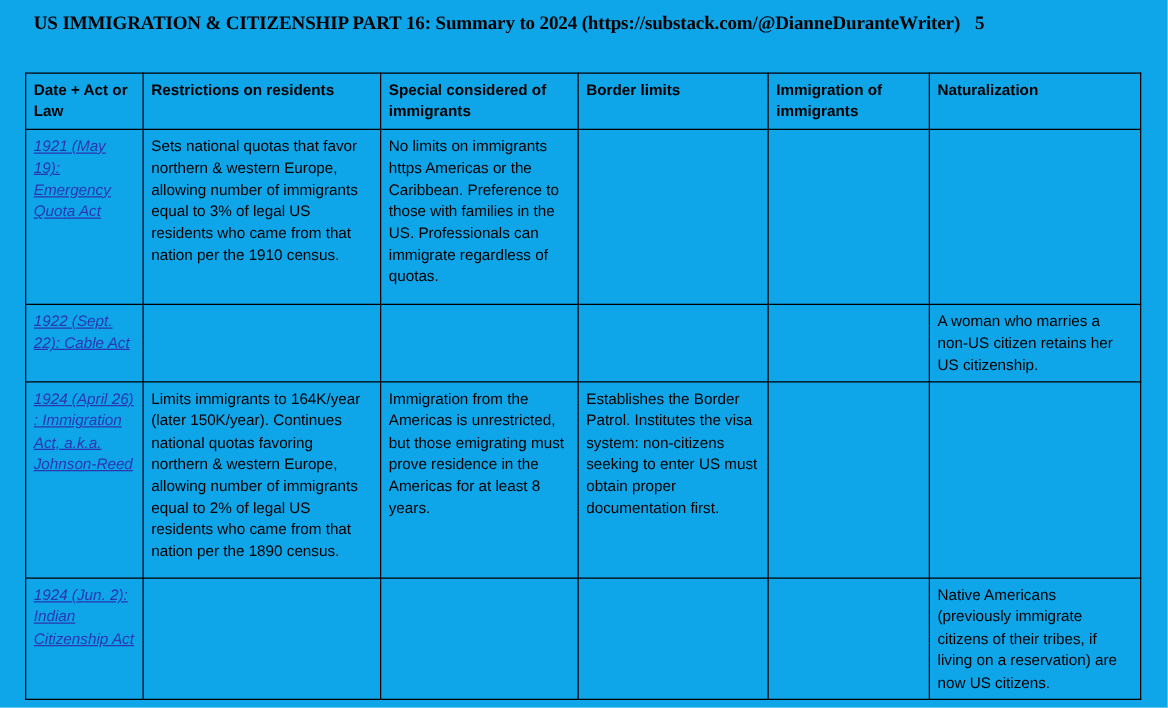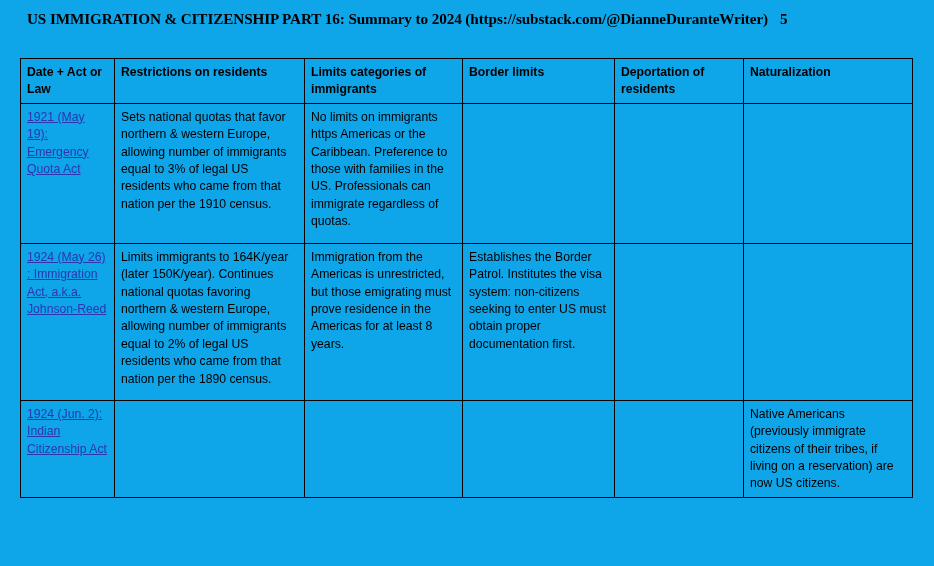--- a/index.html
+++ b/index.html
@@ -58,20 +58,21 @@
   col.c2 { width: 190px; }
   col.c3 { width: 158px; }
   col.c4 { width: 152px; }
   col.c5 { width: 129px; }
   col.c6 { width: 169px; }
   .cell-link {
     color: #2b36b0;
     text-decoration: underline;
     display: inline;
     cursor: pointer;
+    font-style: italic;
   }
   .cell-text { display: block; }
   tr.r1 td { height: 130px; }
   tr.r2 td { height: 42px; }
   tr.r3 td { height: 147px; }
   tr.r4 td { height: 82px; }
   tr.hdr th { height: 26px; }
 </style>
 </head>
 <body>
@@ -88,23 +89,23 @@
         <col class="c2">
         <col class="c3">
         <col class="c4">
         <col class="c5">
         <col class="c6">
     </colgroup>
     <thead>
       <tr class="hdr">
         <th>Date + Act or Law</th>
         <th>Restrictions on residents</th>
-        <th>Limits categories of immigrants</th>
+        <th>Special considered of immigrants</th>
         <th>Border limits</th>
-        <th>Deportation of residents</th>
+        <th>Immigration of immigrants</th>
         <th>Naturalization</th>
       </tr>
     </thead>
     <tbody>
       <tr class="r1">
         <td><span class="cell-link">1921 (May 19): Emergency Quota Act</span></td>
         <td>
             <span class="cell-text">Sets national quotas that favor northern &amp; western Europe, allowing number of immigrants equal to 3% of legal US residents who came from that nation per the 1910 census.</span>
           </td>
         <td>
@@ -113,22 +114,40 @@
         <td>
             <span class="cell-text"></span>
           </td>
         <td>
             <span class="cell-text"></span>
           </td>
         <td>
             <span class="cell-text"></span>
           </td>
       </tr>
+      <tr class="r2">
+        <td><span class="cell-link">1922 (Sept. 22): Cable Act</span></td>
+        <td>
+            <span class="cell-text"></span>
+          </td>
+        <td>
+            <span class="cell-text"></span>
+          </td>
+        <td>
+            <span class="cell-text"></span>
+          </td>
+        <td>
+            <span class="cell-text"></span>
+          </td>
+        <td>
+            <span class="cell-text">A woman who marries a non-US citizen retains her US citizenship.</span>
+          </td>
+      </tr>
       <tr class="r3">
-        <td><span class="cell-link">1924 (May 26) : Immigration Act, a.k.a. Johnson-Reed</span></td>
+        <td><span class="cell-link">1924 (April 26) : Immigration Act, a.k.a. Johnson-Reed</span></td>
         <td>
             <span class="cell-text">Limits immigrants to 164K/year (later 150K/year). Continues national quotas favoring northern &amp; western Europe, allowing number of immigrants equal to 2% of legal US residents who came from that nation per the 1890 census.</span>
           </td>
         <td>
             <span class="cell-text">Immigration from the Americas is unrestricted, but those emigrating must prove residence in the Americas for at least 8 years.</span>
           </td>
         <td>
             <span class="cell-text">Establishes the Border Patrol. Institutes the visa system: non-citizens seeking to enter US must obtain proper documentation first.</span>
           </td>
         <td>

